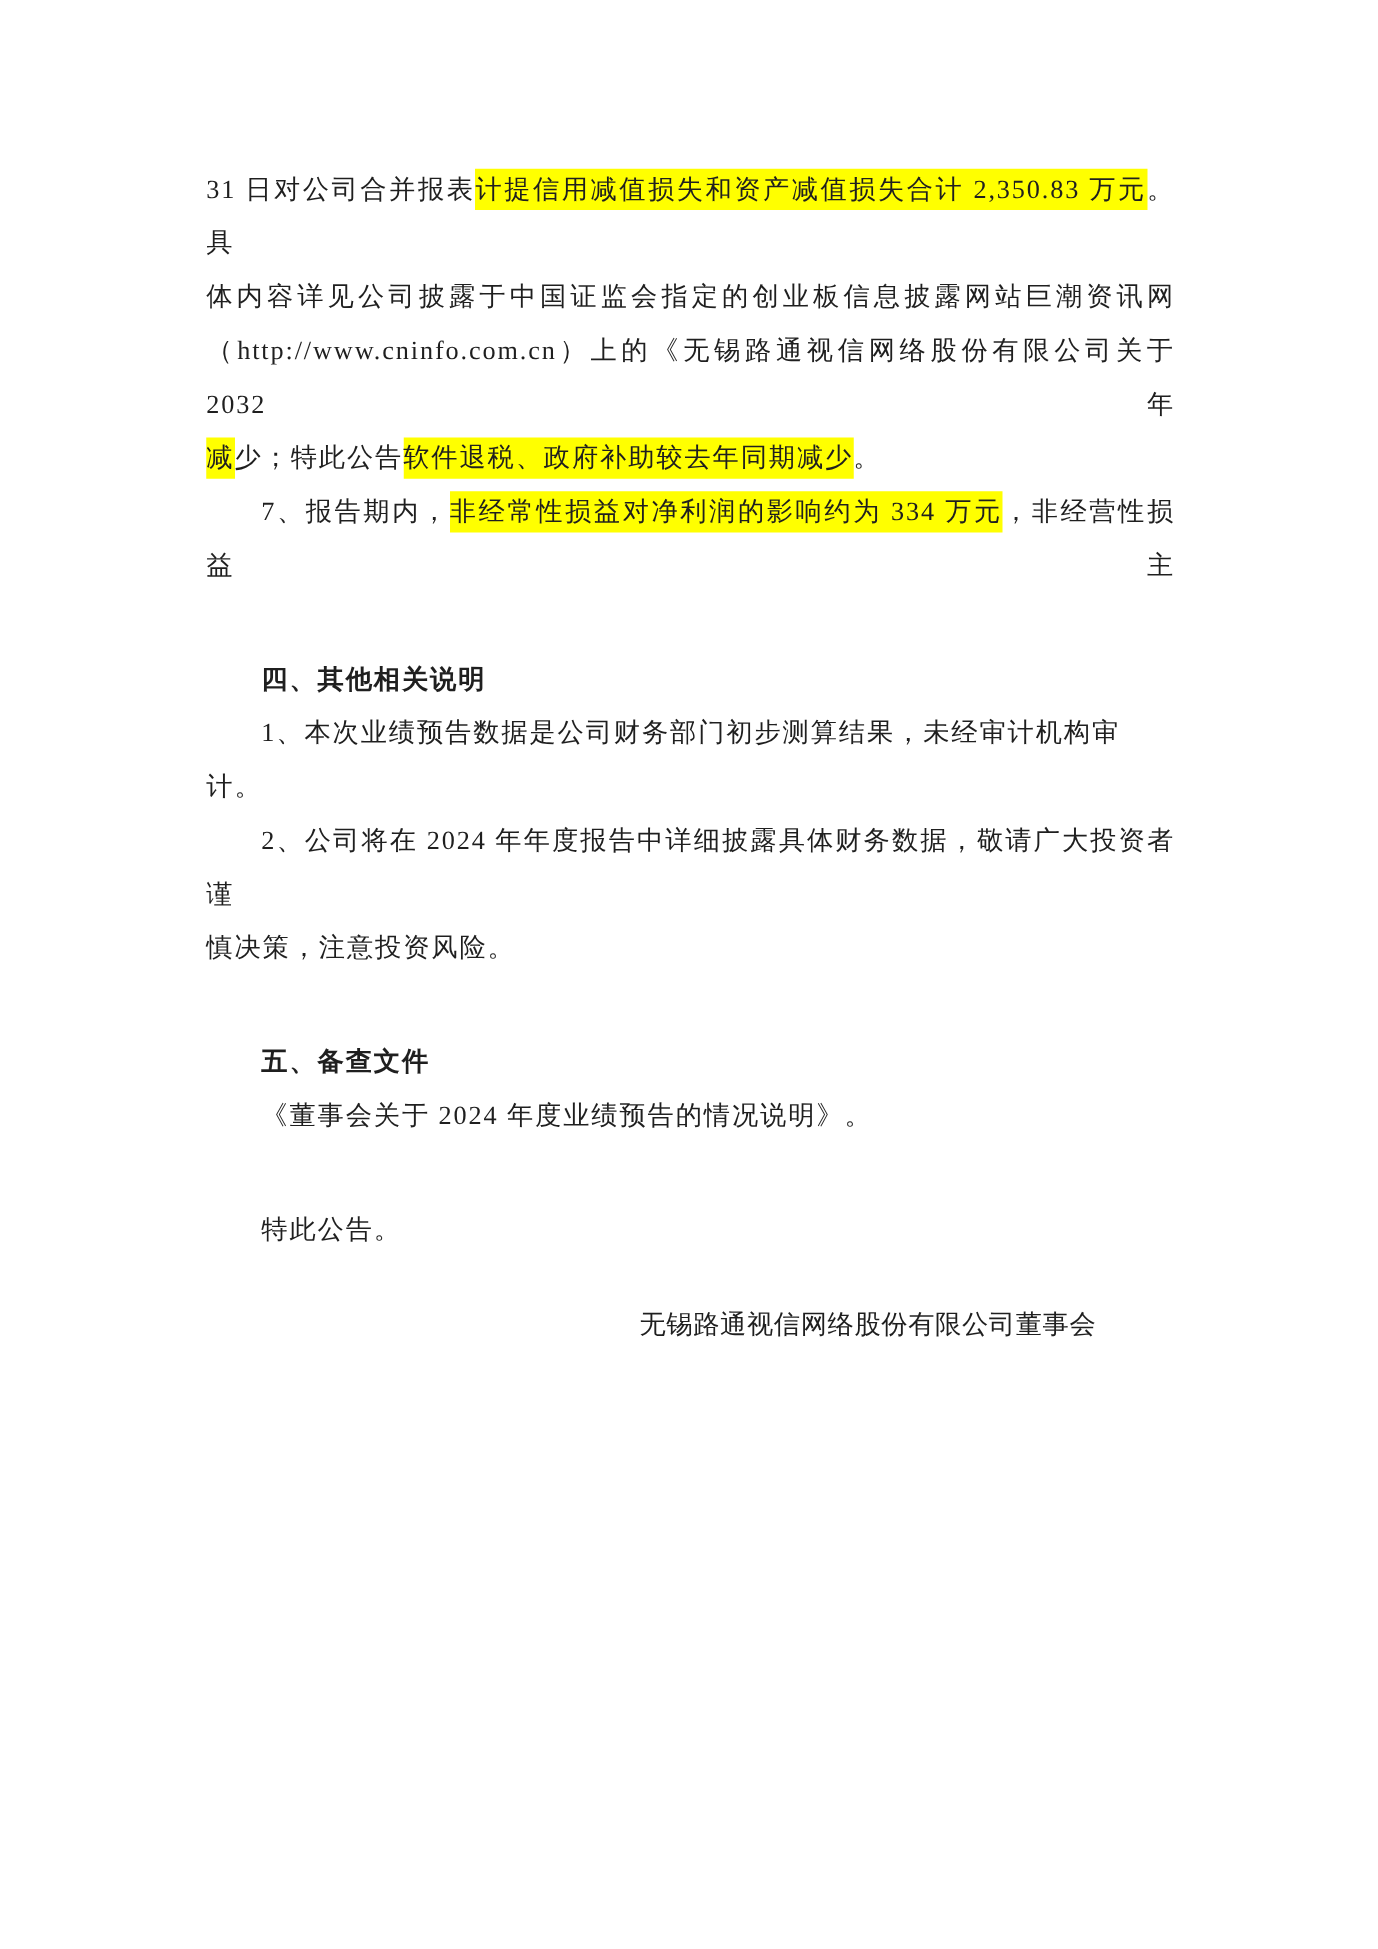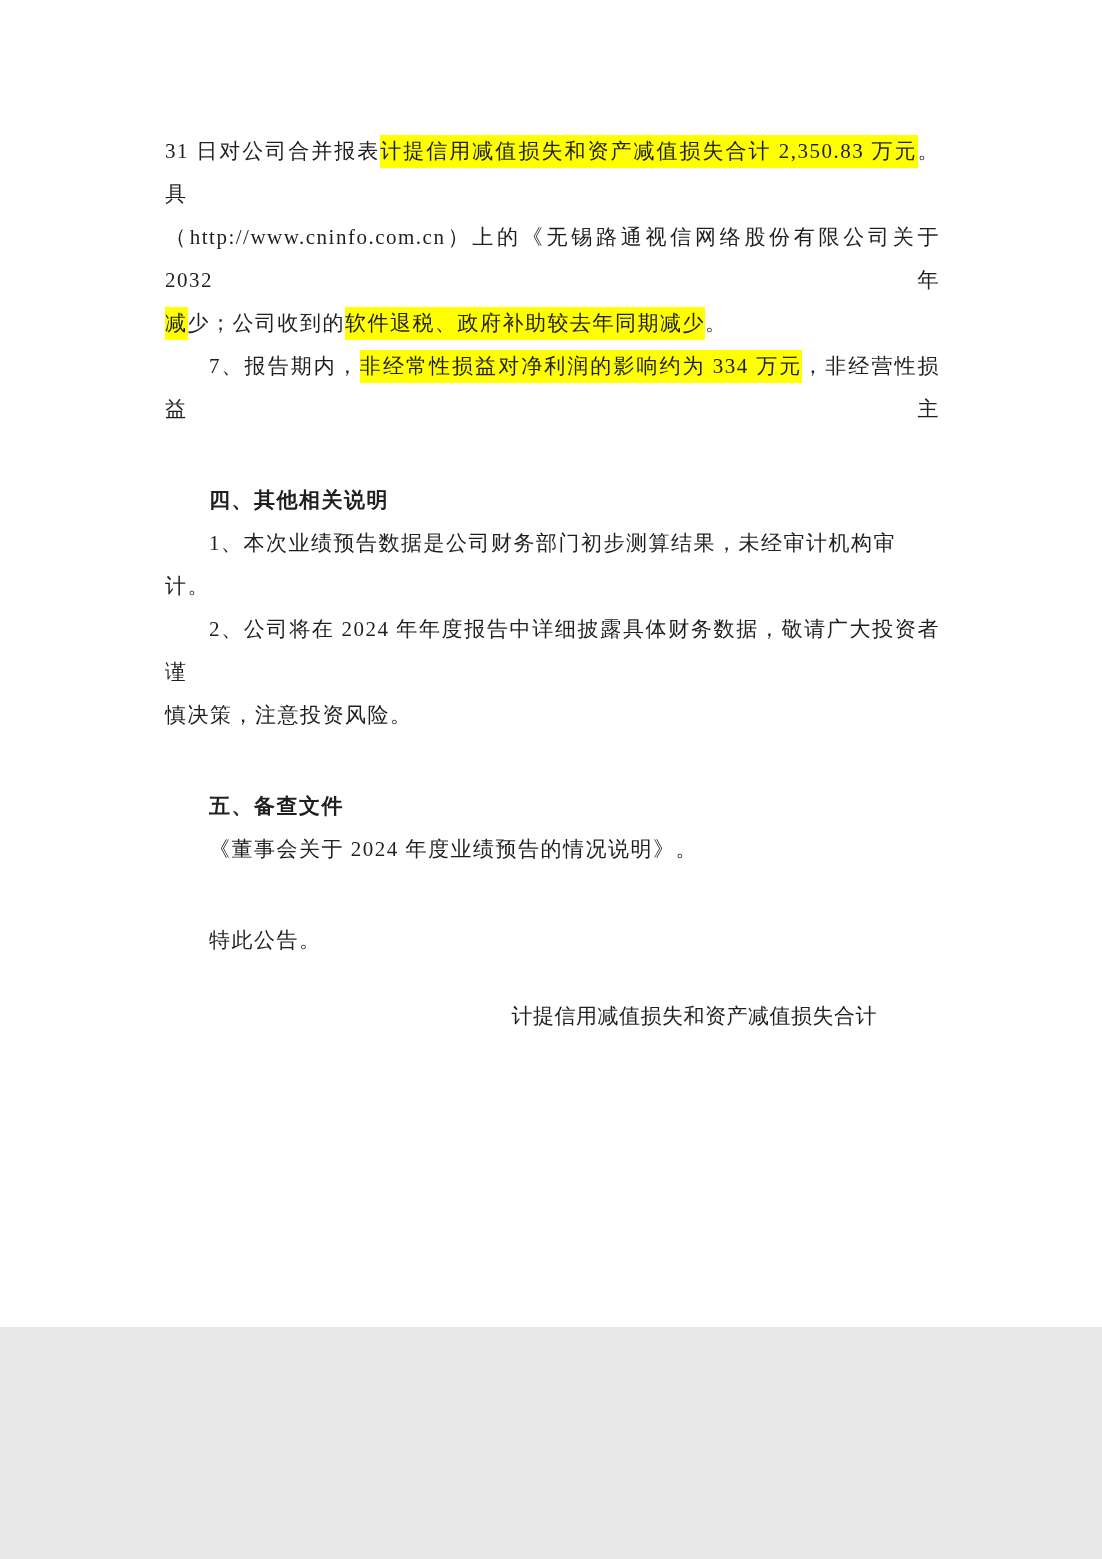--- a/index.html
+++ b/index.html
@@ -1,19 +1,19 @@
 <!DOCTYPE html>
 <html lang="zh" style="--page-bg: #ffffff; --text-color: #1f1f1f; --hl-color: #ffff00;"><head>
 <meta charset="utf-8">
 <style>
   html, body { margin: 0; padding: 0; background: #e8e8e8; }
   .page {
     position: relative;
     width: 1102px;
-    height: 1327px;
+    height: 1559px;
     margin: 0 auto;
     background: var(--page-bg, #ffffff);
     font-family: "Liberation Serif", "DejaVu Serif", serif;
     color: var(--text-color, #1f1f1f);
     overflow: hidden;
   }
   .content {
     position: absolute;
     left: 165px;
     top: 130px;
@@ -54,25 +54,26 @@
     padding: 4px 0 5px 0;
   }
   span.seg { background: transparent; }
 </style>
 </head>
 <body>
 
 <div class="page">
   <div class="content" id="doc-content">
       <div class="block body j"><span class="seg">31 日对公司合并报表</span><mark class="hl">计提信用减值损失和资产减值损失合计 2,350.83 万元</mark><span class="seg">。具</span></div>
+      <div class="block body j"><span class="seg">体内容详见公司披露于中国证监会指定的创业板信息披露网站巨潮资讯网</span></div>
       <div class="block body j"><span class="seg">（http://www.cninfo.com.cn）上的《无锡路通视信网络股份有限公司关于 2032 年</span></div>
-      <div class="block body"><mark class="hl">减</mark><span class="seg">少；公司收到的</span><mark class="hl">软件退税、政府补助较去年同期减少</mark><span class="seg">。</span></div>
+      <div class="block body"><mark class="hl">减</mark><span class="seg">少；特此公告</span><mark class="hl">软件退税、政府补助较去年同期减少</mark><span class="seg">。</span></div>
       <div class="block body j ind"><span class="seg">7、报告期内，</span><mark class="hl">非经常性损益对净利润的影响约为 334 万元</mark><span class="seg">，非经营性损益主</span></div>
       <div class="block heading ind"><span class="seg">四、其他相关说明</span></div>
       <div class="block body ind"><span class="seg">1、本次业绩预告数据是公司财务部门初步测算结果，未经审计机构审计。</span></div>
       <div class="block body j ind"><span class="seg">2、公司将在 2024 年年度报告中详细披露具体财务数据，敬请广大投资者谨</span></div>
       <div class="block body"><span class="seg">慎决策，注意投资风险。</span></div>
       <div class="block heading ind"><span class="seg">五、备查文件</span></div>
       <div class="block body ind"><span class="seg">《董事会关于 2024 年度业绩预告的情况说明》。</span></div>
       <div class="block closing ind"><span class="seg">特此公告。</span></div>
-      <div class="block sig-company"><span class="seg">计提信用减值损失和资产减值损失合计</span></div>
+      <div class="block sig-company"><span class="seg">无锡路通视信网络股份有限公司董事会</span></div>
     </div>
 </div>
 
 </body></html>

